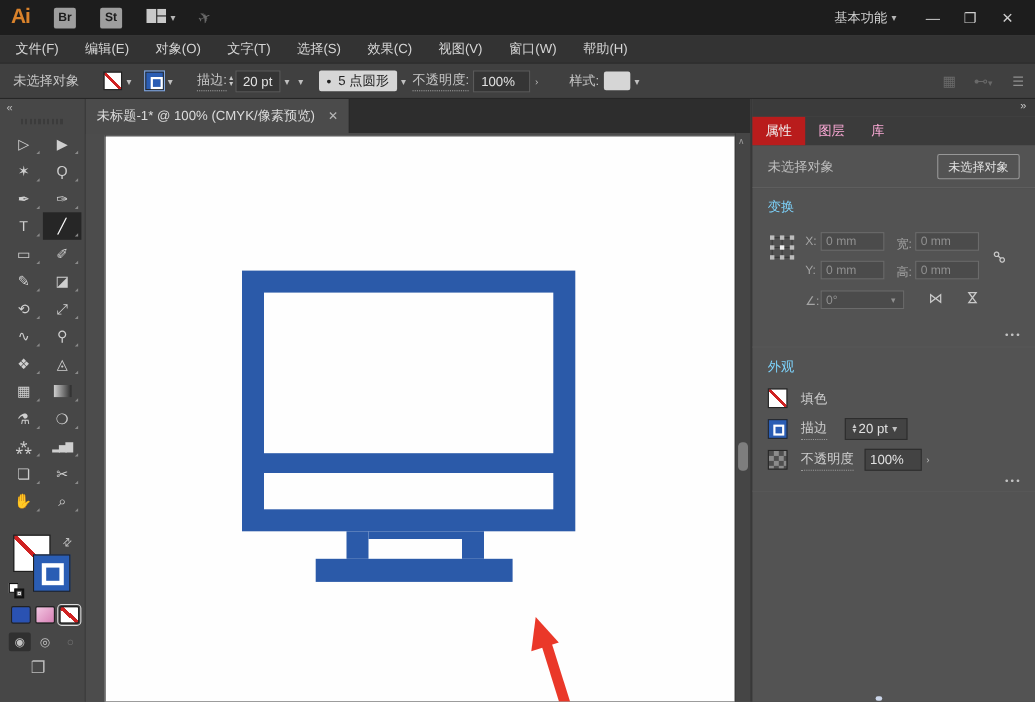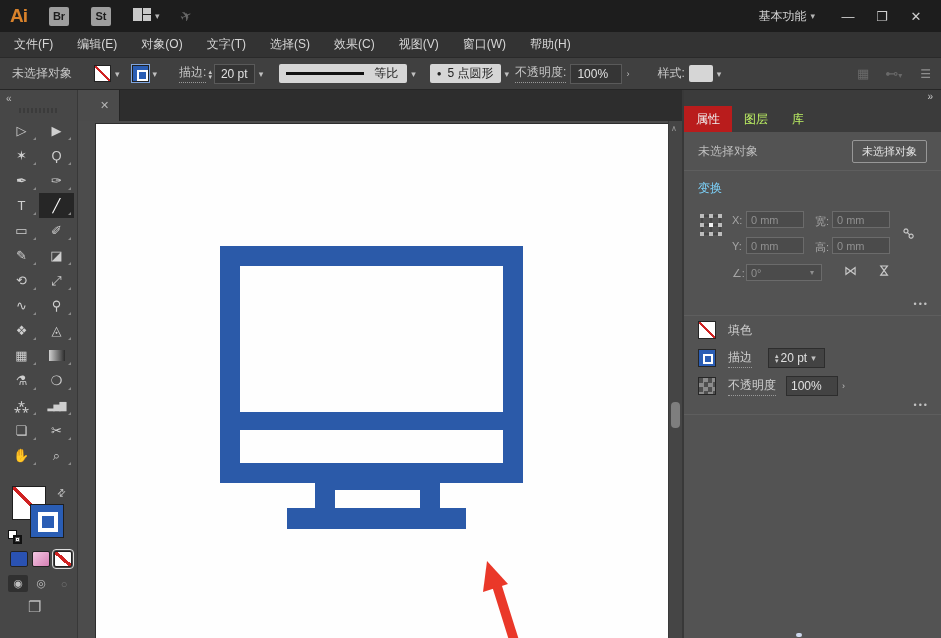--- a/index.html
+++ b/index.html
@@ -81,21 +81,21 @@
   .art-svg{position:absolute;left:0;top:0;width:604px;height:517px}
   .vscroll{position:absolute;left:590px;top:0;width:14px;height:517px;background:#454545;border-left:1px solid #3a3a3a}
   .vscroll .up{position:absolute;left:2px;top:3px;color:#9a9a9a;font-size:8px}
   .vscroll .thumb{position:absolute;left:2px;top:281px;width:9px;height:26px;background:#7e7e7e;border-radius:4px}
 
   
   .panel{position:absolute;left:682px;top:90px;width:259px;height:548px;background:#535353;border-left:2px solid #383838}
   .p-head{height:16px;background:#3b3b3b;position:relative}
   .p-head .expand{position:absolute;right:8px;top:1px;color:#c9c9c9;font-size:10px}
   .p-tabs{height:26px;background:#3b3b3b;display:flex}
-  .p-tab{padding:0 12px;display:flex;align-items:center;color:#bef264}
+  .p-tab{padding:0 12px;display:flex;align-items:center;color:#f9a8d4}
   .p-tab.active{background:#b91c1c;color:#f0f0f0}
   .p-body{position:relative;height:506px}
   .p-divider{height:1px;background:#464646;border-bottom:1px solid #5e5e5e;margin:0}
   .sec-title{color:#7dd3fc;padding:9px 14px 6px}
   .nosel-row{height:38px;display:flex;align-items:center;justify-content:space-between;padding:0 14px}
   .nosel{color:#bdbdbd}
   .toolopt-btn{border:1px solid #979797;border-radius:2px;color:#e2e2e2;font-size:11px;padding:3px 9px;background:transparent}
   .xf-grid{position:relative;height:96px}
   .refpoint{position:absolute;left:15px;top:10px}
   .xf-label{position:absolute;color:#a5a5a5;font-size:11px}
@@ -162,24 +162,20 @@
     <span class="swatch stroke-proxy sel-ring" style="margin-left:8px"></span>
     <span class="chevbtn">▾</span>
   </span>
   <span class="cb-label dotted-u" style="margin-left:18px">描边:</span>
   <span class="stepper">
       <span>▴</span>
       <span>▾</span>
     </span>
   <span class="valuebox">20 pt</span>
   <span class="chevbtn">▾</span>
-  <span class="lightbox" style="margin-left:12px;width:128px">
-    <span class="profile-line"></span>
-    <span>等比</span>
-  </span>
   <span class="chevbtn">▾</span>
   <span class="lightbox" style="margin-left:10px">
     <span style="font-size:8px;margin-right:6px">●</span>
     <span>5 点圆形</span>
   </span>
   <span class="chevbtn">▾</span>
   <span class="cb-label dotted-u" style="margin-left:2px">不透明度:</span>
   <span class="valuebox" style="margin-left:4px;width:52px">100%</span>
   <span class="chevbtn">›</span>
   <span class="cb-label" style="margin-left:24px">样式:</span>
@@ -296,20 +292,21 @@
   <div class="drawmodes">
     <span class="dm active">◉</span>
     <span class="dm">◎</span>
     <span class="dm disabled">○</span>
   </div>
   <div class="screenmode">❐</div>
 </div>
 
 <div class="tabbar">
   <div class="doctab">
+    <span class="title">未标题-1* @ 100% (CMYK/像素预览)</span>
     <span class="close">✕</span>
   </div>
 </div>
 
 <div class="canvas-area">
   <div class="artboard"></div>
   <svg class="art-svg" viewBox="78 121 604 517">
     <g fill="#2b5aa9">
       <rect x="220" y="246" width="303" height="237"></rect>
       <rect x="315" y="483" width="20" height="25"></rect>
@@ -384,20 +381,21 @@
       <div class="xf-field" style="left:62px;top:61px;width:76px">0°</div>
       <span class="xf-chev" style="left:126px;top:65px">▾</span>
       <span class="flip" style="left:160px;top:60px">⋈</span>
       <span class="flip" style="left:194px;top:60px;transform:rotate(90deg)">⋈</span>
     </div>
     <div style="position:relative;height:16px">
         <span class="more" style="top:0">•••</span>
       </div>
     <div class="p-divider"></div>
 
+    <div class="sec-title">外观</div>
     <div class="ap-row">
       <span class="ap-swatch none-diag"></span>
       <span class="ap-label">填色</span>
     </div>
     <div class="ap-row">
       <span class="ap-swatch blue"></span>
       <span class="ap-label dotted-u" style="width:auto;margin-right:16px">描边</span>
       <span class="ap-ctrl">
         <span class="stepper">
             <span>▴</span>

